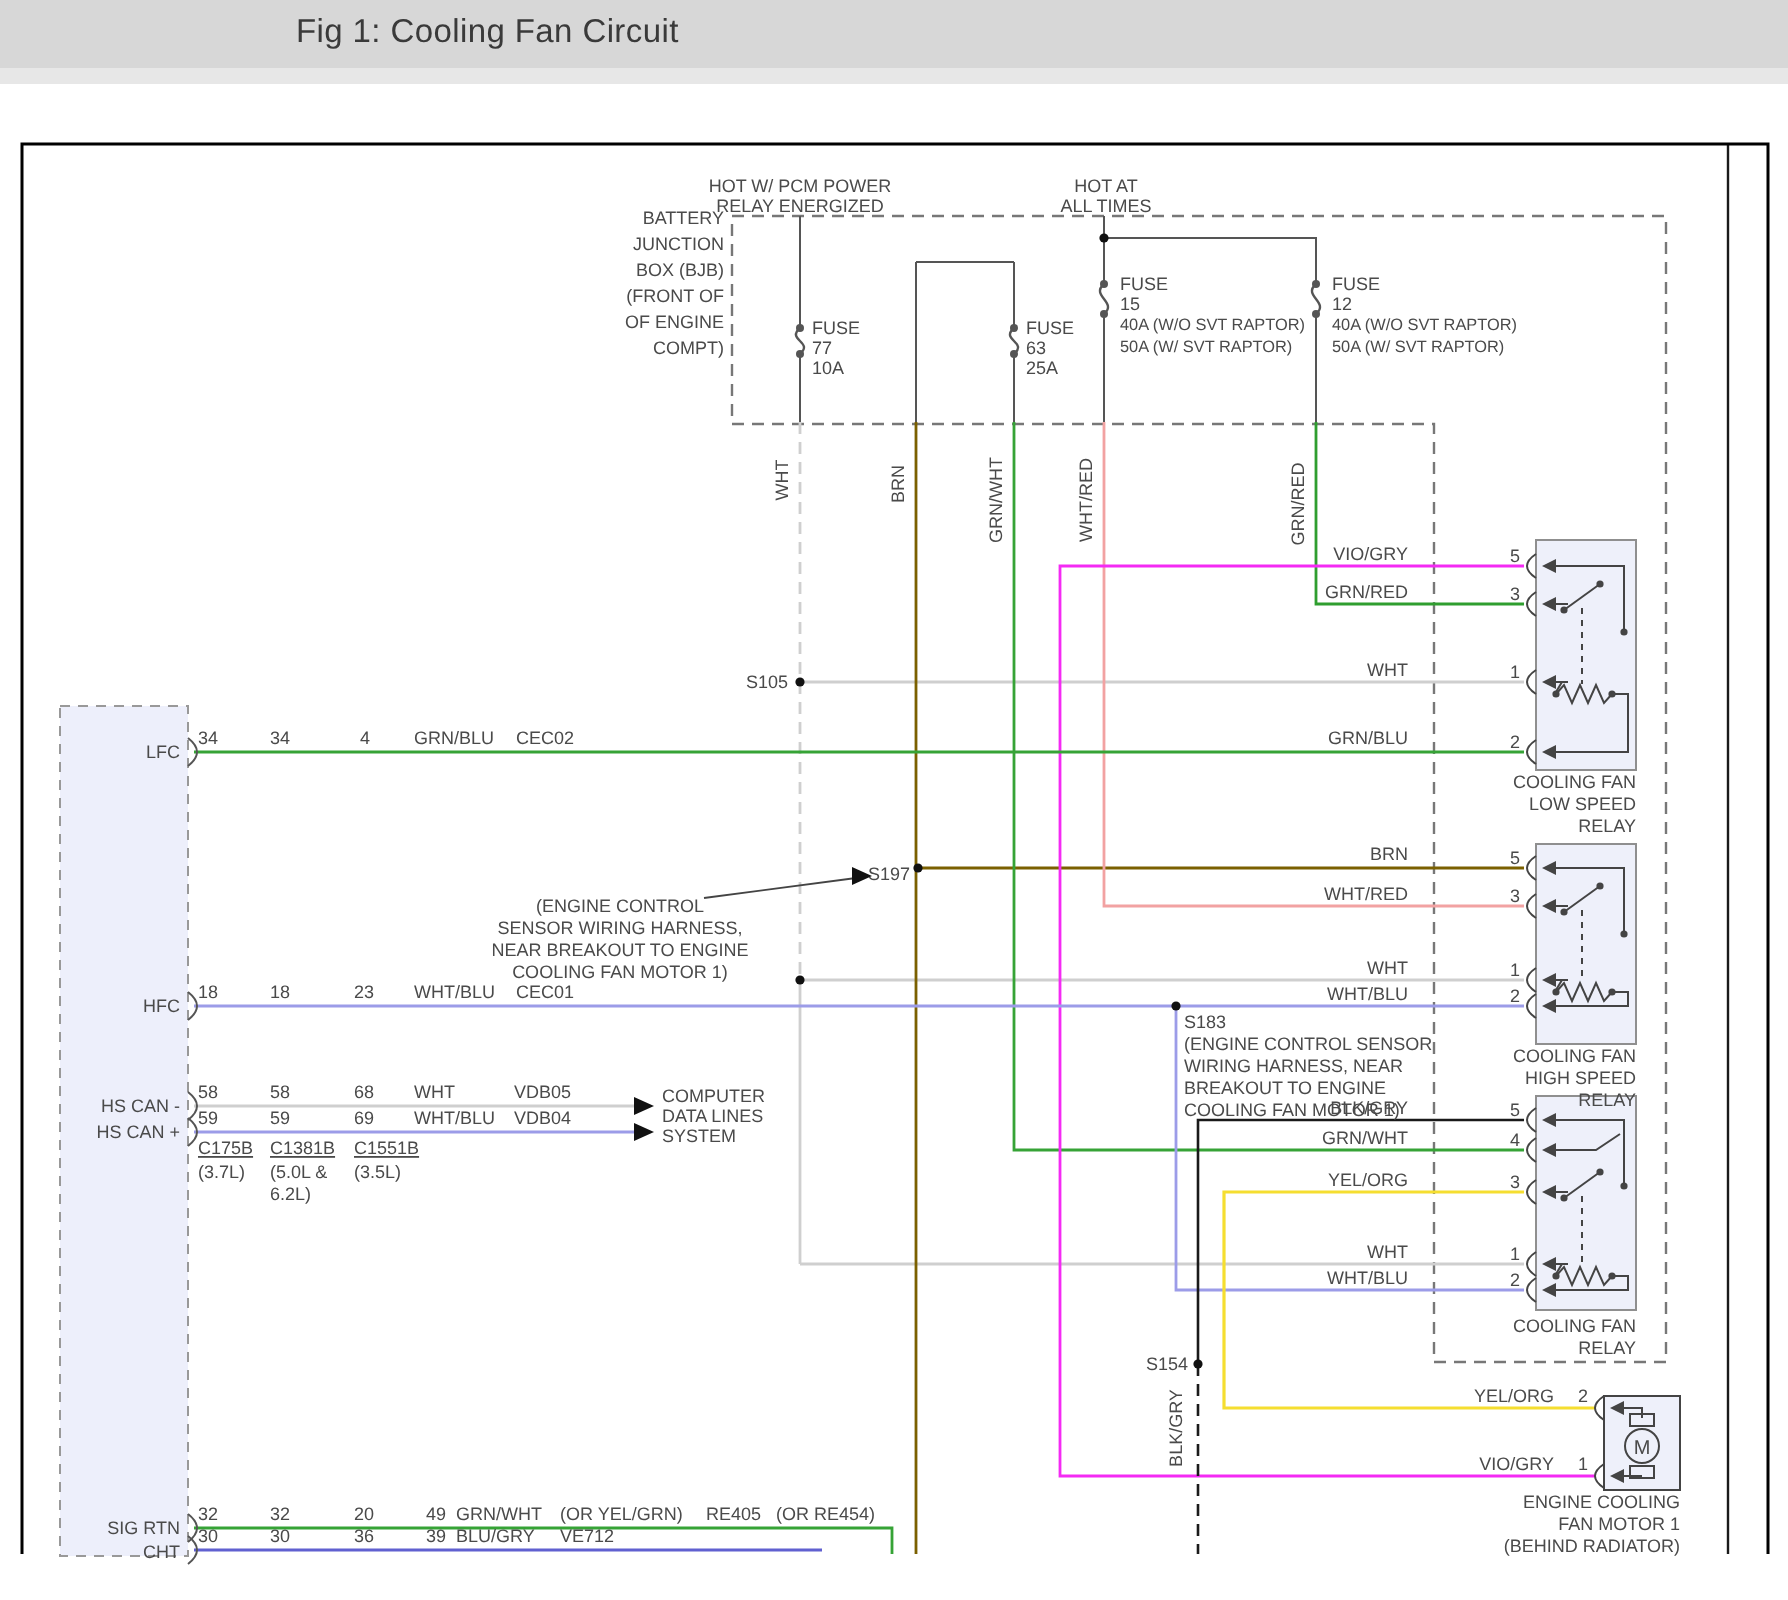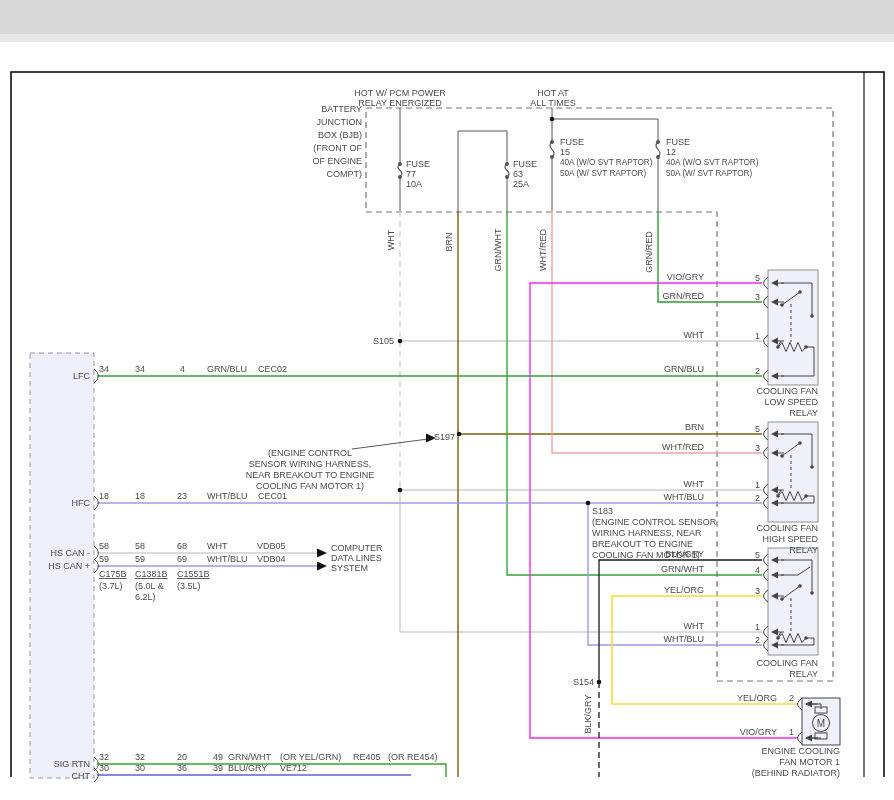--- a/index.html
+++ b/index.html
@@ -11,20 +11,21 @@
               font-family:"Liberation Sans",sans-serif;letter-spacing:.2px;}
   #diagram-svg{position:absolute;left:0;top:0;}
   svg text{font-family:"Liberation Sans",sans-serif;}
 </style>
 </head>
 <body>
 
 <div id="stage">
   <div class="titlebar"></div>
   <div class="titlebar-strip"></div>
+  <div class="title-text">Fig 1: Cooling Fan Circuit</div>
   <svg id="diagram-svg" width="894" height="800" viewBox="0 0 894 800">
       <rect x="30" y="353" width="64" height="425" fill="#edeffb" stroke="#999999" stroke-width="1" stroke-dasharray="5,4"></rect>
       <rect x="768" y="270" width="50" height="115" fill="#eef0fa" stroke="#8f8f8f" stroke-width="1"></rect>
       <rect x="768" y="422" width="50" height="100" fill="#eef0fa" stroke="#8f8f8f" stroke-width="1"></rect>
       <rect x="768" y="548" width="50" height="107" fill="#eef0fa" stroke="#8f8f8f" stroke-width="1"></rect>
       <rect x="802" y="698" width="38" height="47" fill="#eef0fa" stroke="#444444" stroke-width="1"></rect>
       <rect x="815" y="707" width="12" height="6" fill="none" stroke="#444444" stroke-width="1"></rect>
       <rect x="815" y="733" width="12" height="6" fill="none" stroke="#444444" stroke-width="1"></rect>
       <polyline points="366,108 833,108 833,681 717,681 717,212 366,212 366,108" fill="none" stroke="#777777" stroke-width="1.2" stroke-dasharray="6,4"></polyline>
       <polyline points="400,108 400,164" fill="none" stroke="#555555" stroke-width="1"></polyline>

